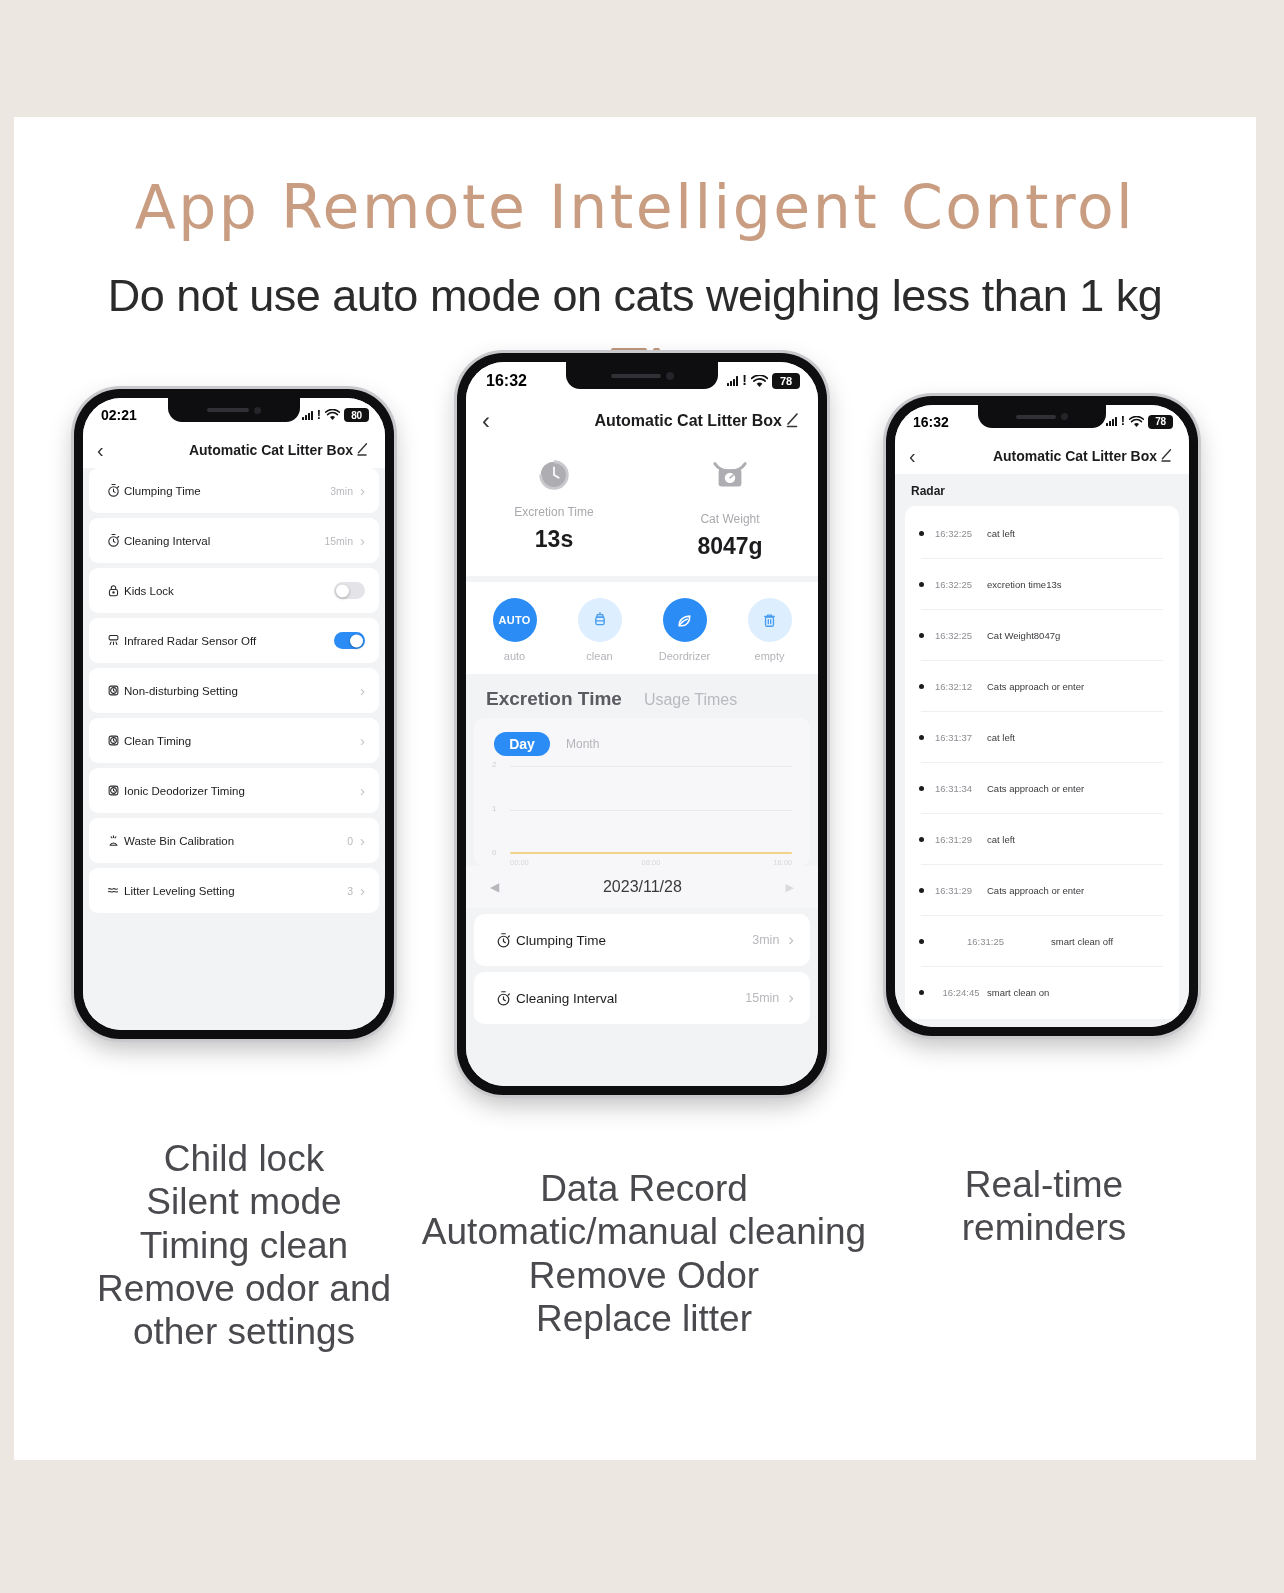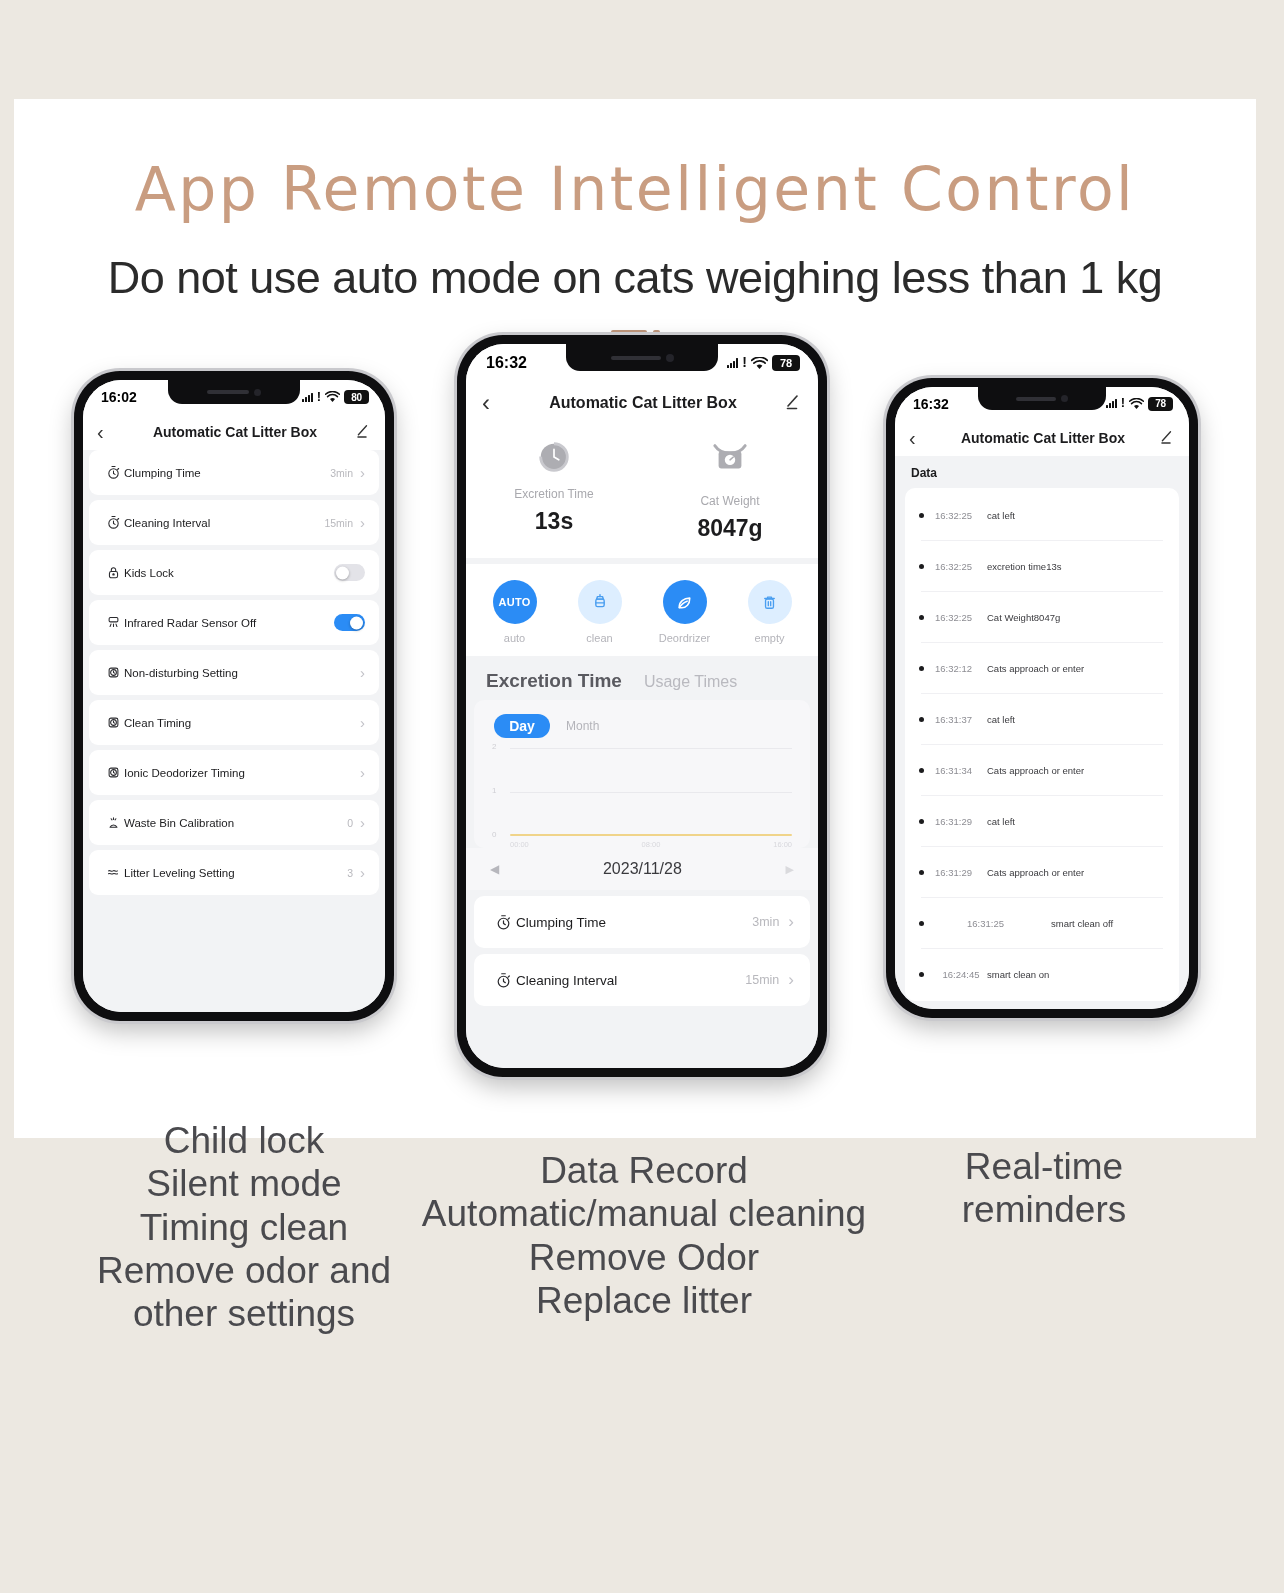--- a/index.html
+++ b/index.html
@@ -3,22 +3,22 @@
 <meta charset="utf-8">
 <style>
   * { box-sizing: border-box; margin: 0; padding: 0; }
   html, body {
     width: 1284px; height: 1593px;
     background: #ece8e1;
     font-family: "Liberation Sans", sans-serif;
     overflow: hidden;
   }
   .page {
-    position: absolute; left: 14px; top: 99px;
-    width: 1242px; height: 1039px;
+    position: absolute; left: 14px; top: 117px;
+    width: 1242px; height: 1343px;
     background: #ffffff;
   }
 
   
   .title {
     text-align: center;
     color: #c99d81;
     font-size: 60px;
     font-weight: 400;
     letter-spacing: 2.5px;
@@ -89,21 +89,21 @@
     font-weight: bold; letter-spacing: -.2px;
   }
 
   
   .navbar {
     position: relative; z-index: 4;
     display: flex; align-items: center; justify-content: space-between;
     background: #ffffff;
     color: #1c1c1e;
   }
-  .nav-title { font-weight: bold; flex: 1; text-align: center; }
+  .nav-title { font-weight: bold; flex: 1; text-align: right; }
   .chev-back { color: #333; font-weight: 300; }
   .pencil { color: #333; }
 
   
   .scroll { background: #f2f3f5; height: 100%; overflow: hidden; }
   .card {
     background: #fff;
     display: flex; align-items: center;
   }
   .card .licon { flex: none; display: flex; align-items: center; justify-content: center; color: #2a2a2e; }
@@ -186,21 +186,21 @@
   <div class="phones">
 
     <div class="phone" id="phoneL" style="left:60px; top:18px; width:320px; height:650px;">
       <div class="screen">
         <div class="notch" style="width:132px; height:24px;">
           <span class="speaker" style="width:42px;"></span>
           <span class="cam" style="width:7px;height:7px;"></span>
         </div>
 
         <div class="statusbar" style="height:34px; padding:0 16px 0 18px; font-size:14px;">
-          <span>16:02</span>
+          <span>02:21</span>
           <span class="status-right">
             <span class="sig">
               <i style="height:3px"></i>
                 <i style="height:5px"></i>
                 <i style="height:7px"></i>
                 <i style="height:9px"></i>
             </span>
             <span class="bang" style="font-size:13px">!</span>
             <svg class="wifi" width="15" height="12" viewBox="0 0 16 12">
               <path d="M8 11.2 5.3 8.2a4 4 0 0 1 5.4 0z" fill="#111"></path>
@@ -525,21 +525,21 @@
         <div class="navbar" style="height:36px; padding:0 14px;">
           <span class="chev-back" style="font-size:20px; width:20px;">‹</span>
           <span class="nav-title" style="font-size:14px;">Automatic Cat Litter Box</span>
           <svg class="pencil" width="18" height="18" viewBox="0 0 20 20">
             <path d="M15 3 6 13" stroke="#333" stroke-width="1.5" fill="none" stroke-linecap="round"></path>
             <path d="M5.5 15.5h9" stroke="#333" stroke-width="1.5" fill="none" stroke-linecap="round"></path>
           </svg>
         </div>
 
         <div class="scroll">
-          <div class="todaylab" style="padding:10px 16px 8px; font-size:12px;">Data</div>
+          <div class="todaylab" style="padding:10px 16px 8px; font-size:12px;">Radar</div>
           <div class="logcard" id="logsR" style="margin:0 10px; border-radius:10px; padding:2px 0;">
               <div class="logrow" style="height: 50px; padding: 0px 14px;">
                 <span class="bullet" style="width:5px;height:5px;margin-right:11px"></span>
        <span class="ltime" style="font-size:9.5px;width:52px">16:32:25</span>
        <span class="lmsg" style="font-size:9.5px">cat left</span>
               </div>
               <div class="logsep" style="margin: 0px 16px;"></div>
               <div class="logrow" style="height: 50px; padding: 0px 14px;">
                 <span class="bullet" style="width:5px;height:5px;margin-right:11px"></span>
        <span class="ltime" style="font-size:9.5px;width:52px">16:32:25</span>

